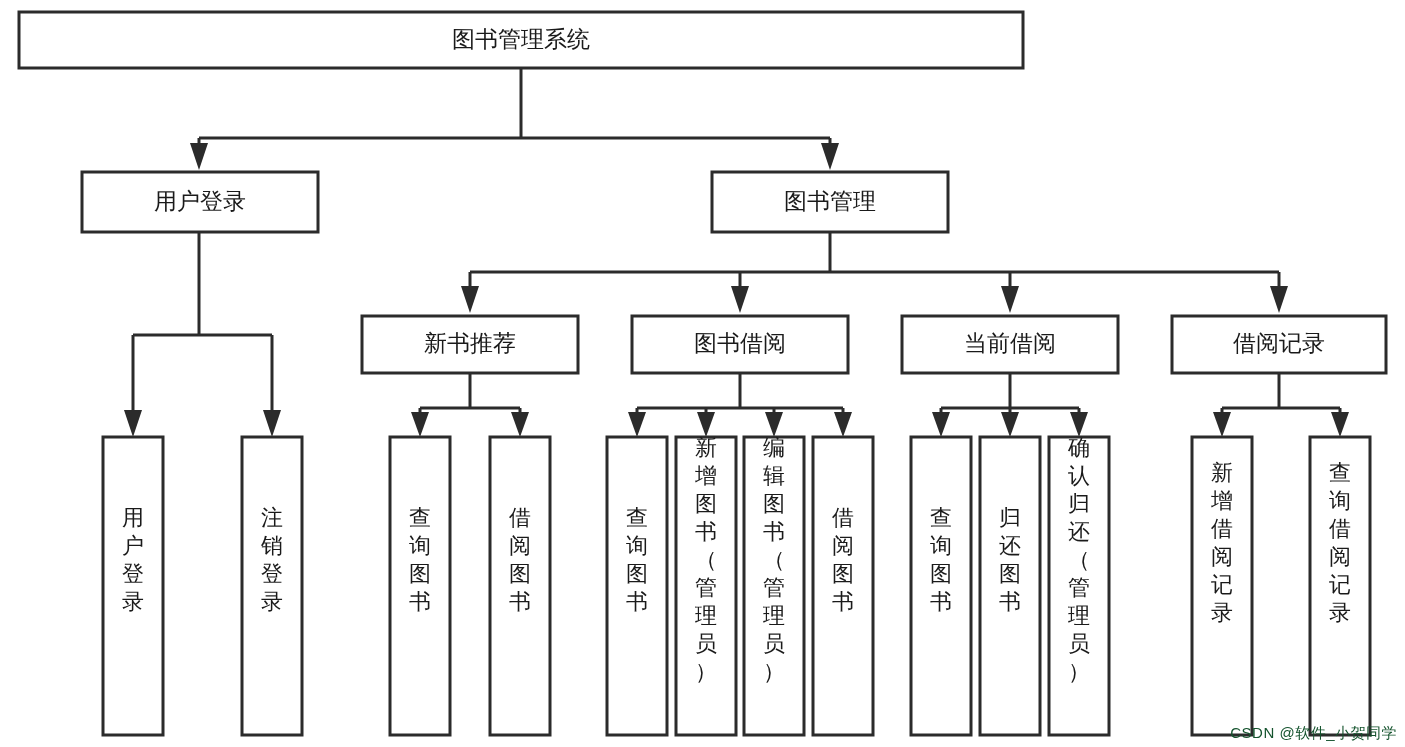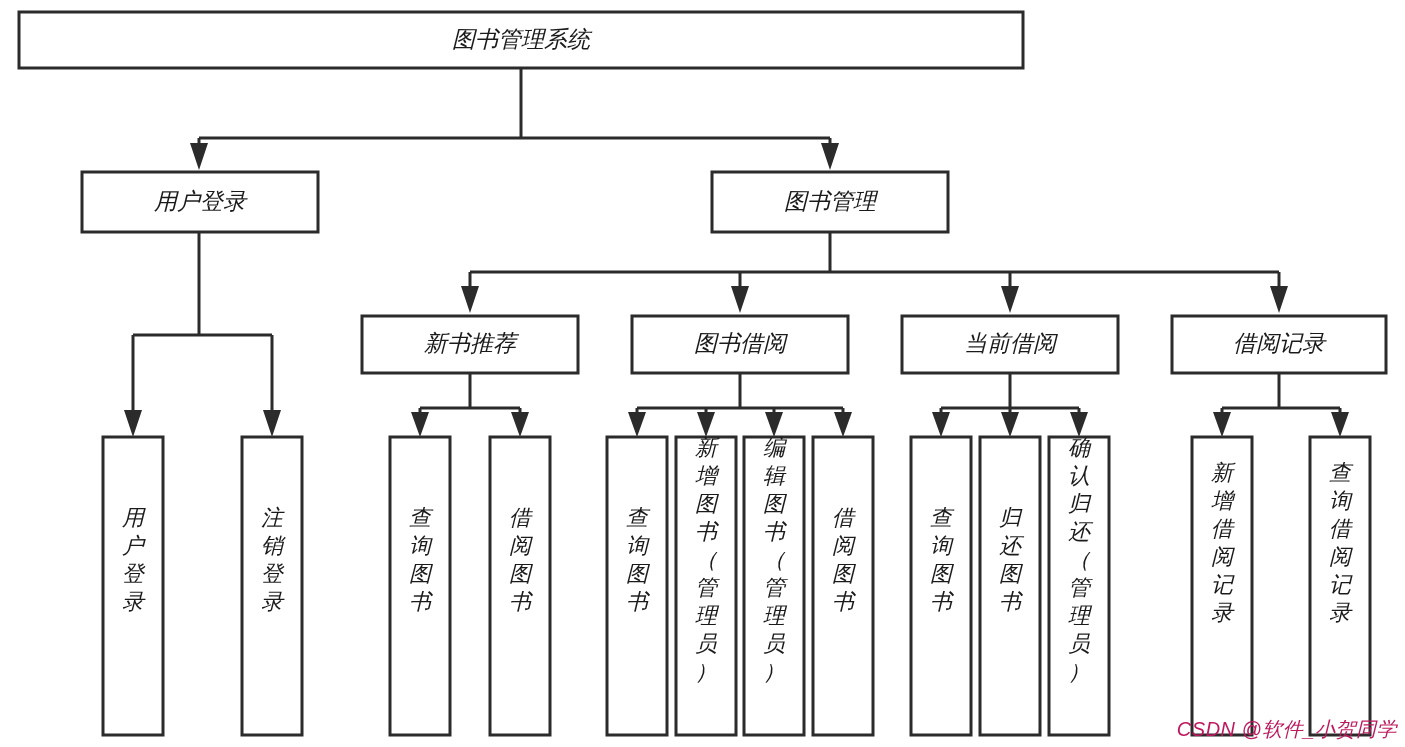--- a/index.html
+++ b/index.html
@@ -1,24 +1,24 @@
 <!DOCTYPE html>
 <html><head>
 <meta charset="utf-8">
 <style>
   html,body{margin:0;padding:0;background:#ffffff;}
   body{font-family:"Liberation Sans","DejaVu Sans",sans-serif;}
-  #stage{position:relative;width:1405px;height:747px;background:#ffffff;overflow:hidden;font-style:italic;}
+  #stage{position:relative;width:1405px;height:747px;background:#ffffff;overflow:hidden;}
   svg.diagram{position:absolute;left:0;top:0;width:1405px;height:747px;}
   .node-rect{fill:#ffffff;stroke:#2b2b2b;stroke-width:3;}
   .conn{stroke:#2b2b2b;stroke-width:3;fill:none;}
   .arrowhead{fill:#2b2b2b;stroke:none;}
   .node-label{fill:#1a1a1a;font-family:"Liberation Sans","DejaVu Sans",sans-serif;font-size:23px;text-anchor:middle;dominant-baseline:middle;}
   .node-label-v{fill:#1a1a1a;font-family:"Liberation Sans","DejaVu Sans",sans-serif;font-size:22px;text-anchor:middle;}
-  .watermark{position:absolute;right:8px;bottom:4px;color:#be185d;font-size:20px;
+  .watermark{position:absolute;right:8px;bottom:4px;color:#14532d;font-size:15px;
              font-family:"Liberation Sans","DejaVu Sans",sans-serif;white-space:nowrap;
              letter-spacing:0.5px;}
 </style>
 </head>
 <body>
 
 <div id="stage">
 
   <svg class="diagram" viewBox="0 0 1405 747">
     <defs></defs>

